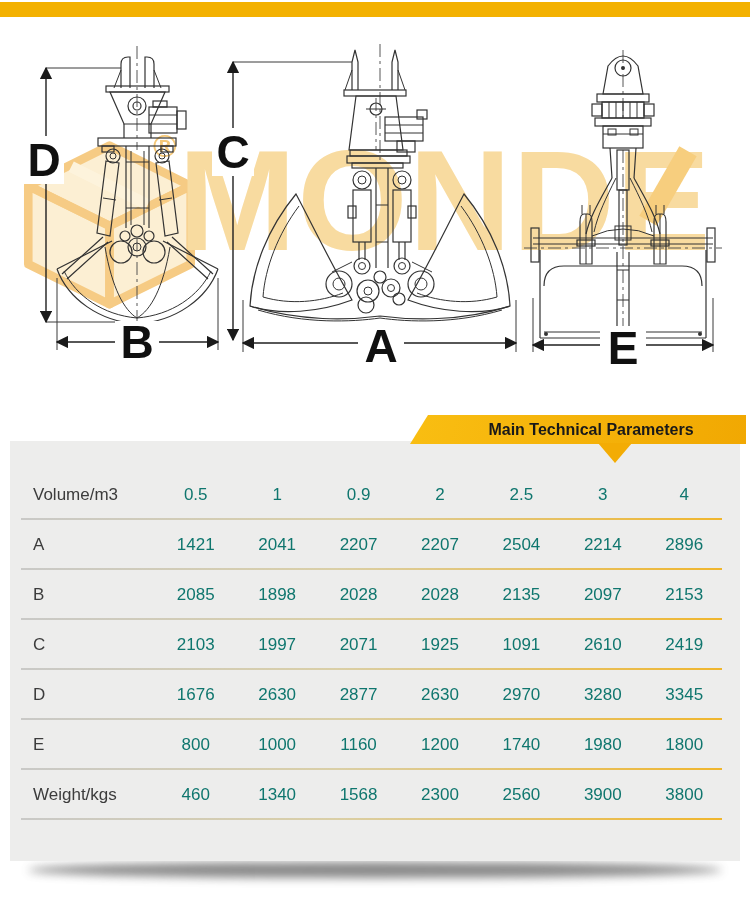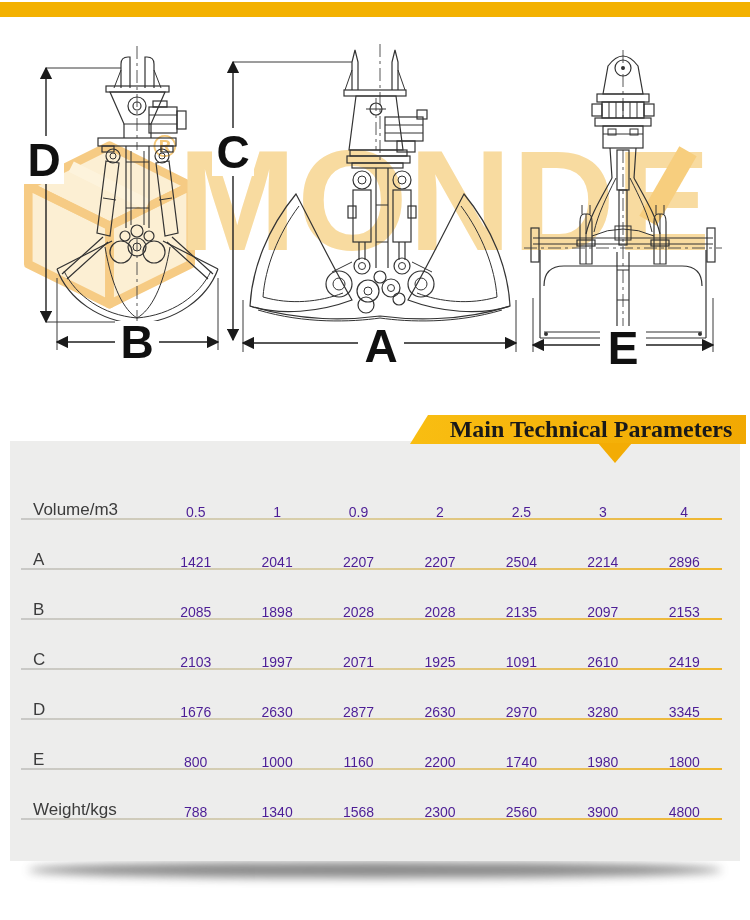--- a/index.html
+++ b/index.html
@@ -23,32 +23,32 @@
   .dim{fill:none;stroke:#1f1f1f;stroke-width:1.4;}
   .ext{fill:none;stroke:#3a3a3a;stroke-width:1;}
   .lblback{fill:#ffffff;}
   .dimlbl{font-family:"Liberation Sans",sans-serif;font-size:46px;font-weight:bold;fill:#101010;
           text-anchor:middle;}
   
   .banner{position:absolute;left:410px;top:415px;width:336px;height:29px;z-index:3;
           background:linear-gradient(105deg,#F9BE12,#F1A802);
           clip-path:polygon(18px 0,100% 0,100% 100%,0 100%);}
   .banner-title{width:100%;height:29px;line-height:29px;text-align:center;padding-left:26px;
-          box-sizing:border-box;font-size:24px;font-weight:bold;color:#191919;font-family:Liberation Serif, serif;}
+          box-sizing:border-box;font-size:16px;font-weight:bold;color:#191919;}
   .banner-notch{position:absolute;left:598px;top:443px;width:34px;height:20px;z-index:3;
           background:#F3AC04;clip-path:polygon(0 0,100% 0,50% 100%);}
   
   .card{position:absolute;left:10px;top:441px;width:730px;height:420px;background:#EDEDEC;z-index:2;
         padding-top:29px;box-sizing:border-box;}
-  .row{position:relative;height:50px;display:flex;align-items:flex-end;
+  .row{position:relative;height:50px;display:flex;align-items:center;
        padding:0 15px 0 23px;}
   .row::after{content:'';position:absolute;left:11px;right:18px;bottom:0;height:2px;
        background:linear-gradient(90deg,#C9C9C7 0%,#DACFA6 45%,#F0B62D 100%);}
   .lbl{width:122px;font-size:17px;color:#3C3C3C;}
-  .val{flex:1;text-align:center;font-size:14px;color:#4c1d95;}
+  .val{flex:1;text-align:center;font-size:17px;color:#0f766e;}
   
   .shadow{position:absolute;left:28px;top:862px;width:694px;height:16px;border-radius:50%;
           background:#565656;filter:blur(5px);opacity:.7;z-index:1;}
 </style>
 </head>
 <body>
 
 <div class="stage">
 
   <div class="topbar"></div>
@@ -303,31 +303,31 @@
       <div class="val">2970</div>
       <div class="val">3280</div>
       <div class="val">3345</div>
     </div>
 
     <div class="row">
       <div class="lbl">E</div>
       <div class="val">800</div>
       <div class="val">1000</div>
       <div class="val">1160</div>
-      <div class="val">2200</div>
+      <div class="val">1200</div>
       <div class="val">1740</div>
       <div class="val">1980</div>
       <div class="val">1800</div>
     </div>
 
     <div class="row">
       <div class="lbl">Weight/kgs</div>
-      <div class="val">788</div>
+      <div class="val">460</div>
       <div class="val">1340</div>
       <div class="val">1568</div>
       <div class="val">2300</div>
       <div class="val">2560</div>
       <div class="val">3900</div>
-      <div class="val">4800</div>
+      <div class="val">3800</div>
     </div>
   </div>
 
 </div>
 
 </body></html>

